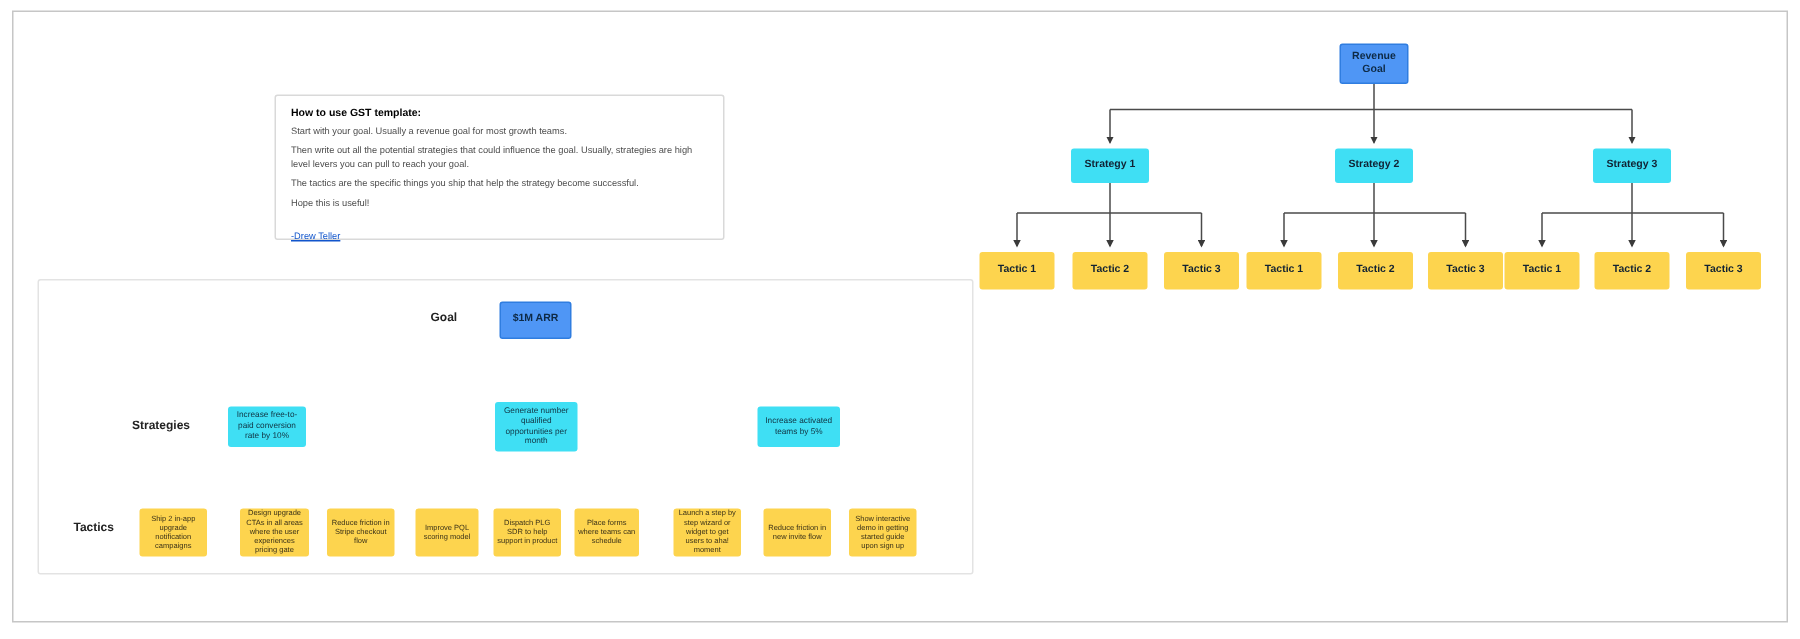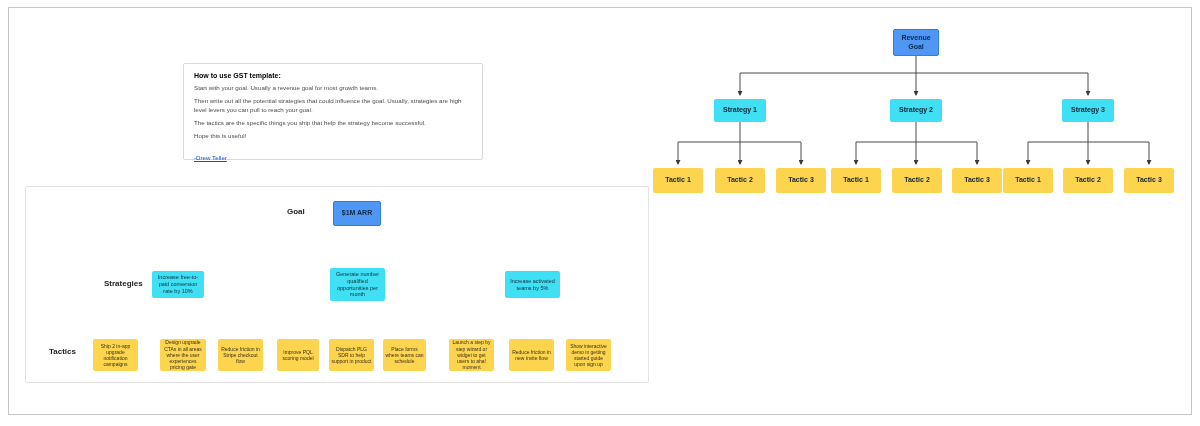--- a/index.html
+++ b/index.html
@@ -115,21 +115,21 @@
   <p>The tactics are the specific things you ship that help the strategy become successful.</p>
   <p>Hope this is useful!</p>
   <a>-Drew Teller</a>
 </div>
 
 <div class="example-frame"></div>
 
 <div class="row-label" style="left:287px;top:207px;text-align:center;">Goal</div>
 <div class="node goal-node big" style="left:333px;top:201px;width:48px;height:25px;">$1M ARR</div>
 
-<div class="row-label" style="left:104px;top:279px;">Strategies</div>
+<div class="row-label" style="left:88px;top:279px;">Strategies</div>
 <div class="node strategy-node mid" style="left:152px;top:271px;width:52px;height:27px;">Increase free-to-paid conversion rate by 10%</div>
 <div class="node strategy-node mid" style="left:330px;top:268px;width:55px;height:33px;">Generate number qualified opportunities per month</div>
 <div class="node strategy-node mid" style="left:505px;top:271px;width:55px;height:27px;">Increase activated teams by 5%</div>
 
 <div class="row-label" style="left:49px;top:347px;">Tactics</div>
 <div class="node tactic-node sm" style="left:93px;top:339px;width:45px;height:32px;">Ship 2 in-app upgrade notification campaigns</div>
 <div class="node tactic-node sm" style="left:160px;top:339px;width:46px;height:32px;">Design upgrade CTAs in all areas where the user experiences pricing gate</div>
 <div class="node tactic-node sm" style="left:218px;top:339px;width:45px;height:32px;">Reduce friction in Stripe checkout flow</div>
 <div class="node tactic-node sm" style="left:277px;top:339px;width:42px;height:32px;">Improve PQL scoring model</div>
 <div class="node tactic-node sm" style="left:329px;top:339px;width:45px;height:32px;">Dispatch PLG SDR to help support in product</div>

